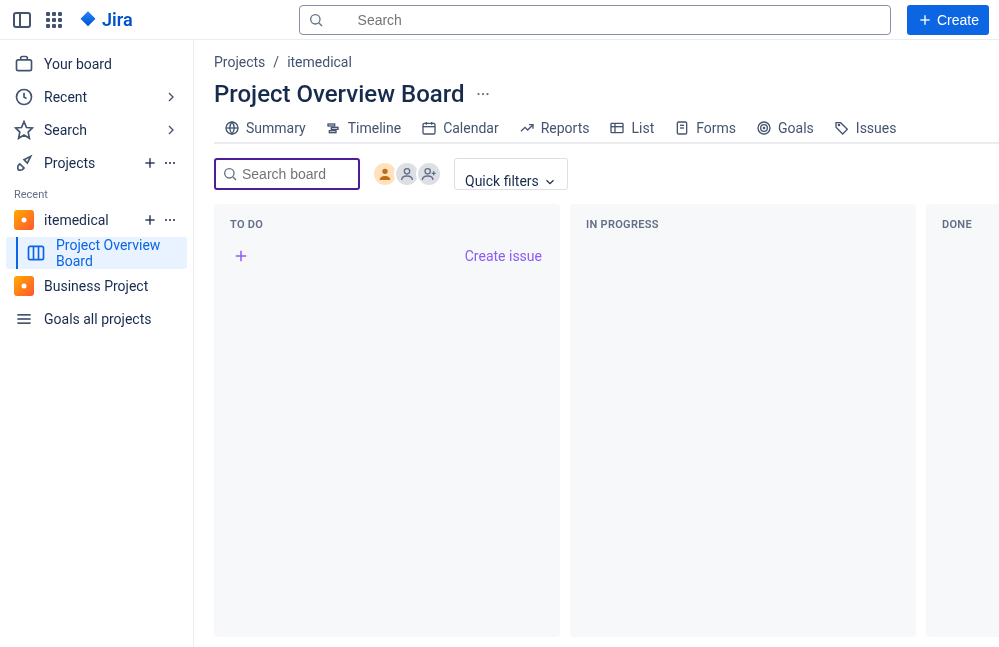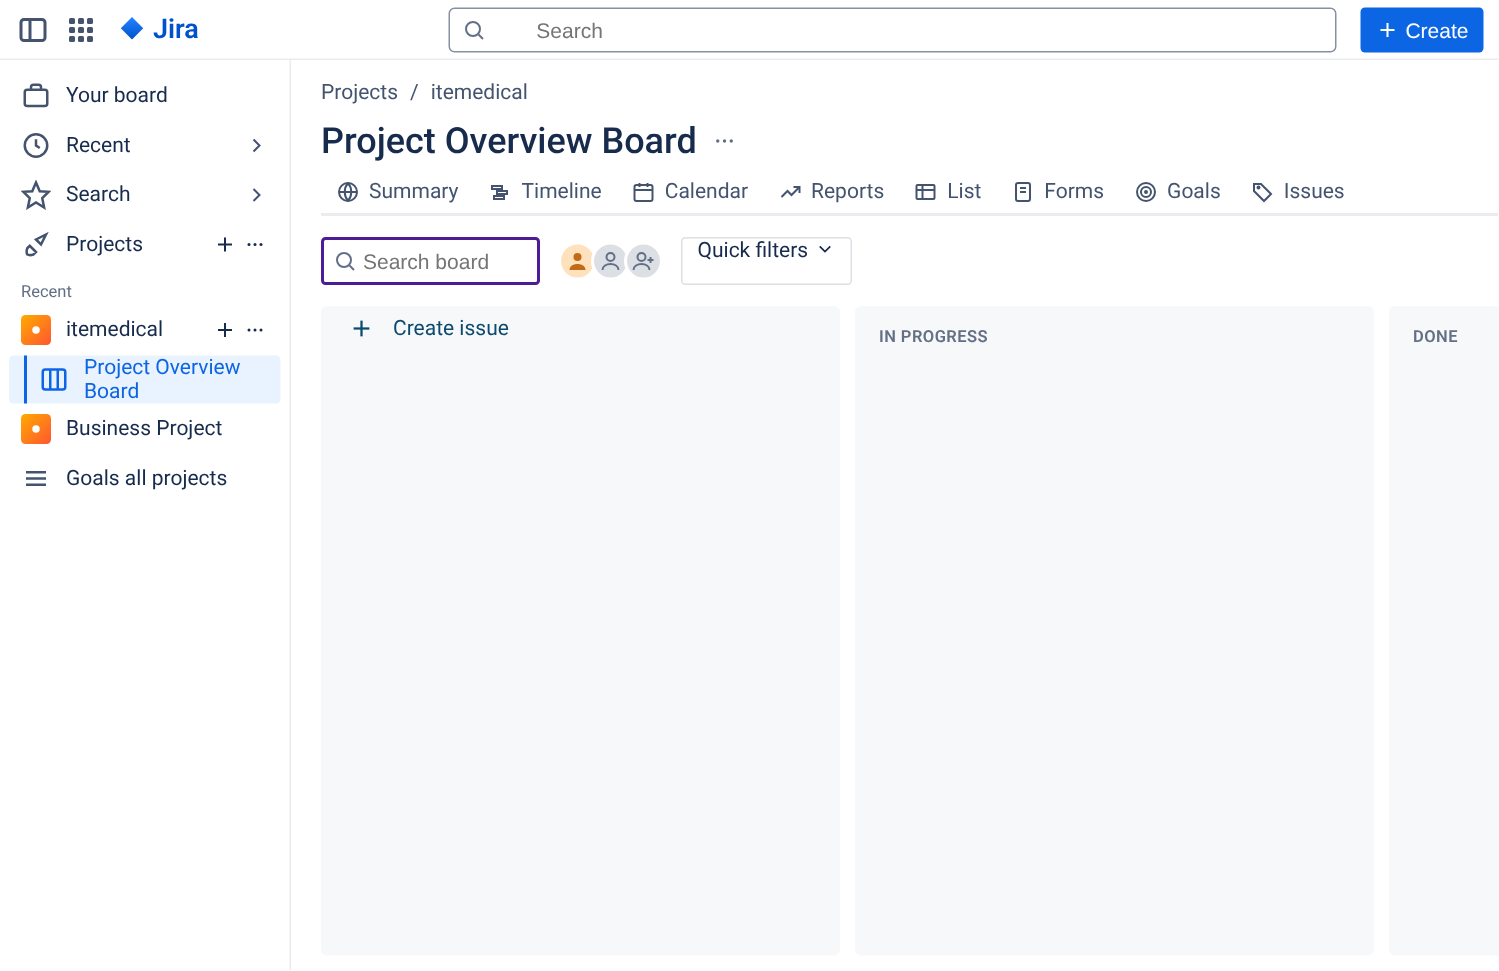--- a/index.html
+++ b/index.html
@@ -42,25 +42,25 @@
 .tab.active::after { content:''; position:absolute; left:8px; right:8px; bottom:-2px; height:2px; background:#0C66E4; }
 .tab svg { width:16px; height:16px; }
 .filter-row { display: flex; align-items: center; gap: 12px; padding: 14px 0 14px 0; }
 .board-search { width: 146px; height: 32px; border: 2px solid #4c1d95; border-radius: 3px; display: flex; align-items: center; padding: 0 6px; gap: 4px;}
 .board-search input { border:none; outline:none; flex:1; font-size:14px; min-width: 0;}
 .board-search svg { width:16px; height:16px; color:#626F86; }
 .avatars { display: flex; }
 .avatar { width: 26px; height: 26px; border-radius: 50%; border: 2px solid #fff; margin-left: -4px; background: #DCDFE4; display:flex; align-items:center; justify-content:center; overflow:hidden;}
 .avatar:first-child { margin-left: 0; background: #FFE2BD;}
 .avatar svg { width:16px; height:16px; color:#626F86;}
-.quick-filter { height: 32px; border: 1px solid #DCDFE4; border-radius: 3px; padding: 0 10px; display: flex; align-items: flex-start; gap: 4px; cursor:pointer; color:#172B4D; font-size:14px;}
+.quick-filter { height: 32px; border: 1px solid #DCDFE4; border-radius: 3px; padding: 0 10px; display: flex; align-items: flex-end; gap: 4px; cursor:pointer; color:#172B4D; font-size:14px;}
 .board { display: flex; gap: 10px; flex: 1; overflow-x: auto; padding-right: 0px; padding-bottom: 10px;}
 .column { width: 346px; flex-shrink: 0; background: #F7F8F9; border-radius: 4px; display: flex; flex-direction: column;}
 .column-header { padding: 14px 16px 10px 16px; font-size: 11px; font-weight: 600; color: #626F86; letter-spacing: 0.3px;}
-.create-issue { display: flex; align-items: center; gap: 12px; padding: 6px 12px; margin: 0 6px; border-radius: 3px; color: #0c4a6e; cursor: pointer; font-size:14px;}
+.create-issue { display: flex; align-items: center; gap: 12px; padding: 6px 12px; margin: 0 6px; border-radius: 3px; color: #8b5cf6; cursor: pointer; font-size:14px;justify-content:space-between;}
 .create-issue svg { width:18px; height:18px; }
 </style>
 </head>
 <body>
 
 <div class="app">
   <div class="top-bar">
     <div class="top-icon">
       <svg viewBox="0 0 24 24" fill="none" stroke="currentColor" stroke-width="2">
           <rect x="4" y="5" width="16" height="14" rx="2"></rect>
@@ -333,20 +333,21 @@
         <div class="quick-filter">
           <span>Quick filters</span>
           <svg viewBox="0 0 24 24" width="14" height="14" fill="none" stroke="currentColor" stroke-width="2">
               <polyline points="6 9 12 15 18 9"></polyline>
             </svg>
         </div>
       </div>
 
       <div class="board">
         <div class="column">
+          <div class="column-header">TO DO</div>
           <div class="create-issue">
             <svg viewBox="0 0 24 24" fill="none" stroke="currentColor" stroke-width="2">
                 <line x1="12" y1="5" x2="12" y2="19"></line>
                 <line x1="5" y1="12" x2="19" y2="12"></line>
               </svg>
             <span>Create issue</span>
           </div>
         </div>
         <div class="column">
           <div class="column-header">IN PROGRESS</div>

